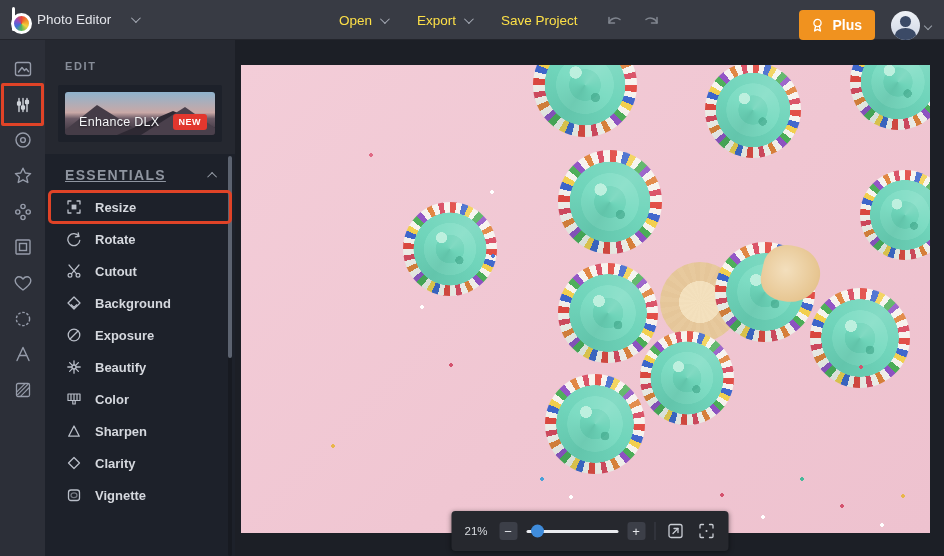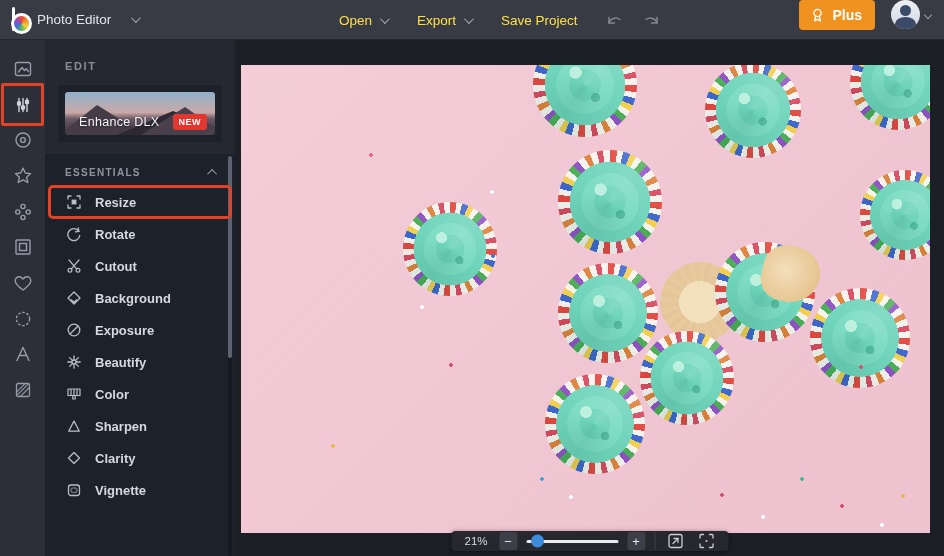--- a/index.html
+++ b/index.html
@@ -13,21 +13,21 @@
   .logo .stem { position:absolute; left:3px; top:1px; width:3px; height:24px; background:#fff; border-radius:2px; }
   .logo .bowl { position:absolute; left:2px; bottom:0; width:21px; height:21px; border-radius:50%;
     border:3px solid #fff; background:conic-gradient(#e8453c,#f0932b,#f3d23c,#58b85c,#3f6fd8,#8a4fc9,#e8453c); }
   .app-title { display:flex; align-items:center; gap:20px; margin-left:2px; color:#e3e5ea; font-size:13.5px; cursor:pointer; }
   .chev { width:7px; height:7px; border-right:1.6px solid #a7acb6; border-bottom:1.6px solid #a7acb6;
     transform:rotate(45deg) translateY(-2px); display:inline-block; }
   .tb-center { position:absolute; left:339px; top:0; height:40px; display:flex; align-items:center; gap:30px; }
   .tb-item { display:flex; align-items:center; gap:8px; color:#fde047; font-size:13.5px; cursor:pointer; white-space:nowrap; }
   .history { position:absolute; left:604px; top:0; height:40px; display:flex; align-items:center; gap:14px; }
   .hist-btn { width:22px; height:22px; display:flex; align-items:center; justify-content:center; cursor:pointer; }
-  .tb-right { position:absolute; right:13px; top:0; height:40px; display:flex; align-items:flex-start; gap:16px; }
+  .tb-right { position:absolute; right:13px; top:0; height:40px; display:flex; align-items:flex-end; gap:16px; }
   .plus-btn { display:flex; align-items:center; gap:7px; background:#f0921f; color:#fff; font-size:14px; font-weight:700;
     padding:7px 13px 7px 11px; border-radius:4px; cursor:pointer; }
   .avatar-wrap { display:flex; align-items:center; gap:5px; cursor:pointer; }
   .avatar { position:relative; width:29px; height:29px; border-radius:50%; overflow:hidden;
     background:linear-gradient(180deg,#eef1f6,#cfd6e4); }
   .avatar::before { content:""; position:absolute; left:9px; top:5px; width:11px; height:11px; border-radius:50%; background:#3b4a66; }
   .avatar::after { content:""; position:absolute; left:4px; top:17px; width:21px; height:14px; border-radius:50% 50% 0 0; background:#3b4a66; }
   .avatar-chev { width:6px; height:6px; border-right:1.5px solid #9aa0aa; border-bottom:1.5px solid #9aa0aa; transform:rotate(45deg); }
 
   
@@ -49,21 +49,21 @@
     display:flex; align-items:center; padding:16px 8px 0 14px; }
   .mtn { position:absolute; bottom:0; width:0; height:0; }
   .mtn.m1 { left:-6px; border-left:38px solid transparent; border-right:48px solid transparent; border-bottom:30px solid #453c47; }
   .mtn.m2 { left:52px; border-left:56px solid transparent; border-right:60px solid transparent; border-bottom:24px solid #2e2933; }
   .mtn.m3 { right:-10px; border-left:44px solid transparent; border-right:40px solid transparent; border-bottom:28px solid #4a404c; }
   .enhance-label { position:relative; color:#f4f5f7; font-size:12.5px; font-weight:400; letter-spacing:.3px; text-shadow:0 1px 2px rgba(0,0,0,.45); }
   .new-badge { position:relative; margin-left:auto; background:#e2372e; color:#fff; font-size:9px; font-weight:700;
     letter-spacing:.5px; padding:3px 6px; border-radius:3px; }
   .section { margin-top:12px; background:#1d212a; flex:1; position:relative; padding-top:9px; }
   .section-head { display:flex; align-items:center; padding:4px 18px 8px 20px; }
-  .section-title { font-size:10px; font-weight:700; letter-spacing:1.3px; color:#8f95a0; }
+  .section-title { font-size:14px; font-weight:700; letter-spacing:1.3px; color:#8f95a0;text-decoration:underline; }
   .collapse-chev { margin-left:auto; width:7px; height:7px; border-right:1.6px solid #9aa0aa; border-bottom:1.6px solid #9aa0aa;
     transform:rotate(-135deg) translateY(-2px); cursor:pointer; }
   .menu { list-style:none; }
   .menu-item { position:relative; height:32px; display:flex; align-items:center; gap:13px; padding:0 14px 0 21px;
     color:#d5d8de; font-size:13px; font-weight:600; cursor:pointer; }
   .menu-item svg { flex:none; color:#b9bec8; }
   .item-ann { left:3px; right:3px; top:-1px; bottom:-1px; border-radius:5px; }
   .scroll-track { position:absolute; top:2px; right:3px; bottom:0; width:4px; background:#171a21; border-radius:2px; }
   .scroll-thumb { position:absolute; top:2px; right:3px; width:4px; height:202px; background:#5c6370; border-radius:2px; cursor:pointer; }
 
@@ -94,21 +94,21 @@
       conic-gradient(from 40deg, rgba(255,255,255,.14), transparent 22%, rgba(0,80,60,.12) 48%, transparent 72%, rgba(255,255,255,.14)),
       radial-gradient(circle closest-side, #6ed4b9 0 30%, #7ddcc3 31% 55%, #70d5bb 56% 77%, transparent 78%),
       repeating-conic-gradient(#e1473f 0 8deg,#f6f3ee 8deg 15deg,#3e66cc 15deg 23deg,#f2cf4e 23deg 30deg,#f6f3ee 30deg 37deg,#4cae58 37deg 45deg,#9052c4 45deg 52deg,#f6f3ee 52deg 60deg,#e0813a 60deg 67deg,#f6f3ee 67deg 75deg,#d8485e 75deg 82deg,#f6f3ee 82deg 90deg); }
   .cupcake.liner { background:
       radial-gradient(circle closest-side, rgba(243,224,189,.96) 0 52%, rgba(230,199,154,.92) 53% 100%),
       repeating-conic-gradient(rgba(246,229,196,.95) 0 9deg, rgba(213,178,132,.9) 9deg 18deg); }
   .bite { position:absolute; right:-5%; top:4%; width:58%; height:56%; transform:rotate(12deg);
     border-radius:46% 54% 58% 42%; background:radial-gradient(circle at 40% 45%, #f3dfbd, #e7c692 68%, #dcb67f); }
 
   
-  .zoombar { position:absolute; left:50%; transform:translateX(-50%); bottom:5px; height:20px;
+  .zoombar { position:absolute; left:50%; transform:translateX(-50%); bottom:5px; height:40px;
     background:#26282e; border-radius:4px; display:flex; align-items:center; gap:9px; padding:0 11px;
     box-shadow:0 1px 5px rgba(0,0,0,.45); z-index:5; }
   .zoom-level { color:#d8dbe0; font-size:11.5px; width:28px; text-align:center; }
   .zb-btn { width:18px; height:18px; background:#3c3f48; border-radius:3px; color:#e6e8ec; font-size:13px;
     display:flex; align-items:center; justify-content:center; cursor:pointer; line-height:1; }
   .zb-slider { position:relative; width:92px; height:3px; background:#e9ebef; border-radius:2px; cursor:pointer; }
   .zb-knob { position:absolute; left:13%; top:50%; transform:translate(-50%,-50%); width:13px; height:13px;
     border-radius:50%; background:#3f8cdb; cursor:pointer; }
   .zb-div { width:1px; height:18px; background:#3c3f48; }
   .zb-icon { width:22px; height:22px; display:flex; align-items:center; justify-content:center; color:#c9cdd4; cursor:pointer; }

